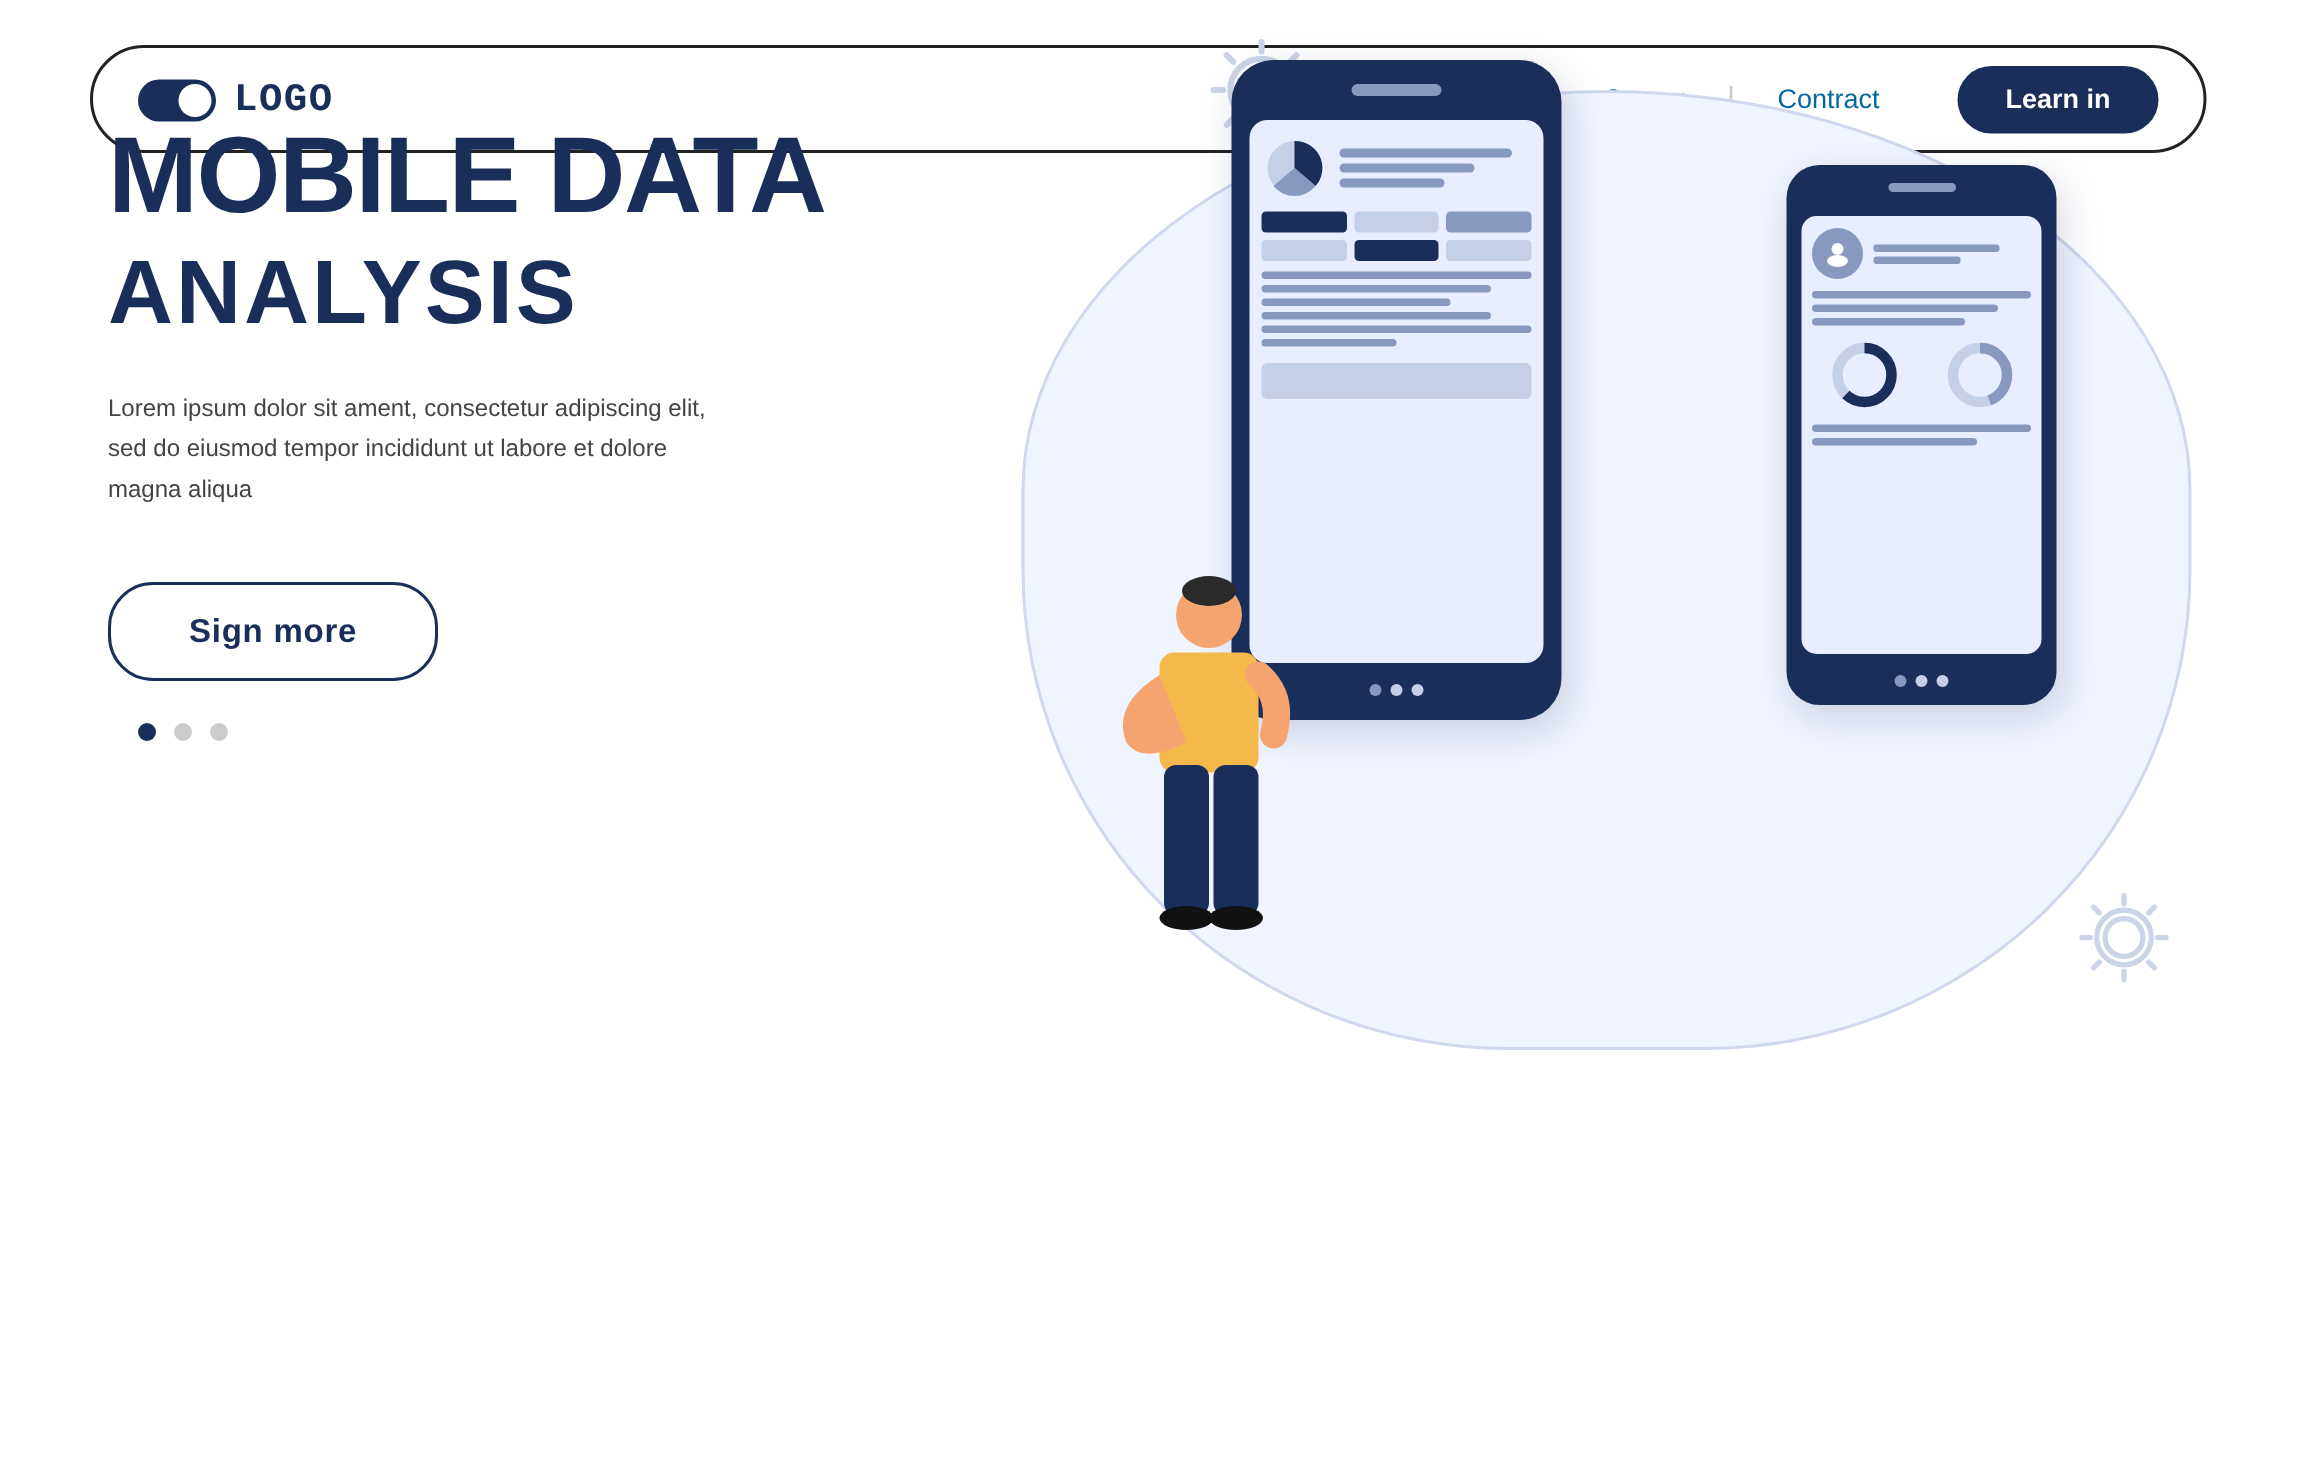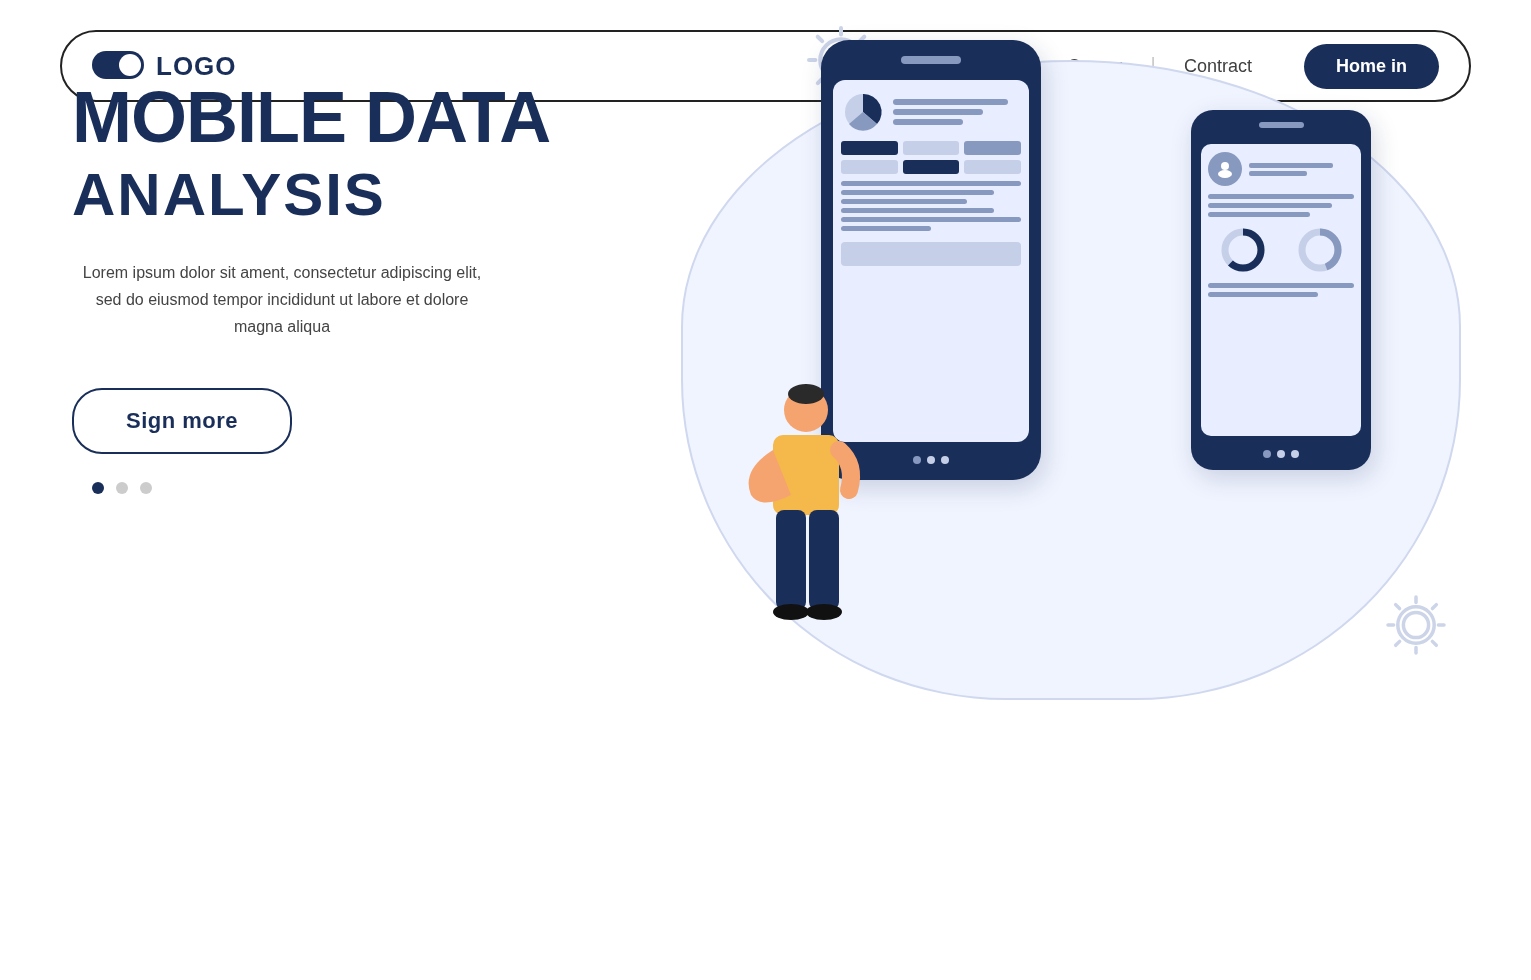--- a/index.html
+++ b/index.html
@@ -20,23 +20,24 @@
       height: 72px;
       border: 2px solid #222;
       border-radius: 50px;
       display: flex;
       align-items: center;
       padding: 0 30px;
       background: #fff;
     }
     .logo-area {
       display: flex;
-      align-items: flex-start;
+      align-items: flex-end;
       gap: 12px;
       margin-right: auto;
+      font-family: Liberation Mono, monospace;
     }
     .toggle-icon {
       width: 52px;
       height: 28px;
       background: #1a2e5a;
       border-radius: 14px;
       position: relative;
       display: flex;
       align-items: center;
       padding: 3px;
@@ -61,21 +62,21 @@
       align-items: center;
       gap: 0;
       list-style: none;
     }
     .nav-links li {
       display: flex;
       align-items: center;
     }
     .nav-links a {
       font-size: 18px;
-      color: #404040;
+      color: #0369a1;
       text-decoration: none;
       padding: 0 28px;
       font-weight: 500;
     }
     .nav-sep {
       color: #ccc;
       font-size: 22px;
       font-weight: 300;
     }
     .signin-btn {
@@ -112,21 +113,20 @@
       text-transform: uppercase;
       letter-spacing: 2px;
       margin-top: 4px;
     }
     .hero-desc {
       font-size: 16px;
       color: #444;
       line-height: 1.7;
       margin-top: 30px;
       max-width: 420px;
-      text-align: center;
     }
     .learn-more-btn {
       margin-top: 48px;
       display: inline-block;
       border: 2px solid #1a2e5a;
       border-radius: 30px;
       padding: 18px 52px;
       font-size: 22px;
       font-weight: 700;
       color: #1a2e5a;
@@ -388,21 +388,21 @@
       </li>
     <li class="nav-sep">|</li>
     <li>
         <a>Career</a>
       </li>
     <li class="nav-sep">|</li>
     <li>
         <a>Contract</a>
       </li>
   </ul>
-  <button class="signin-btn">Home in</button>
+  <button class="signin-btn">Learn in</button>
 </nav>
 
 <div class="hero-left">
   <div class="hero-title-main">MOBILE DATA</div>
   <div class="hero-title-sub">ANALYSIS</div>
   <p class="hero-desc">Lorem ipsum dolor sit ament, consectetur adipiscing elit, sed do eiusmod tempor incididunt ut labore et dolore magna aliqua</p>
   <button class="learn-more-btn">Sign more</button>
   <div class="dots">
     <div class="dot active"></div>
     <div class="dot"></div>

